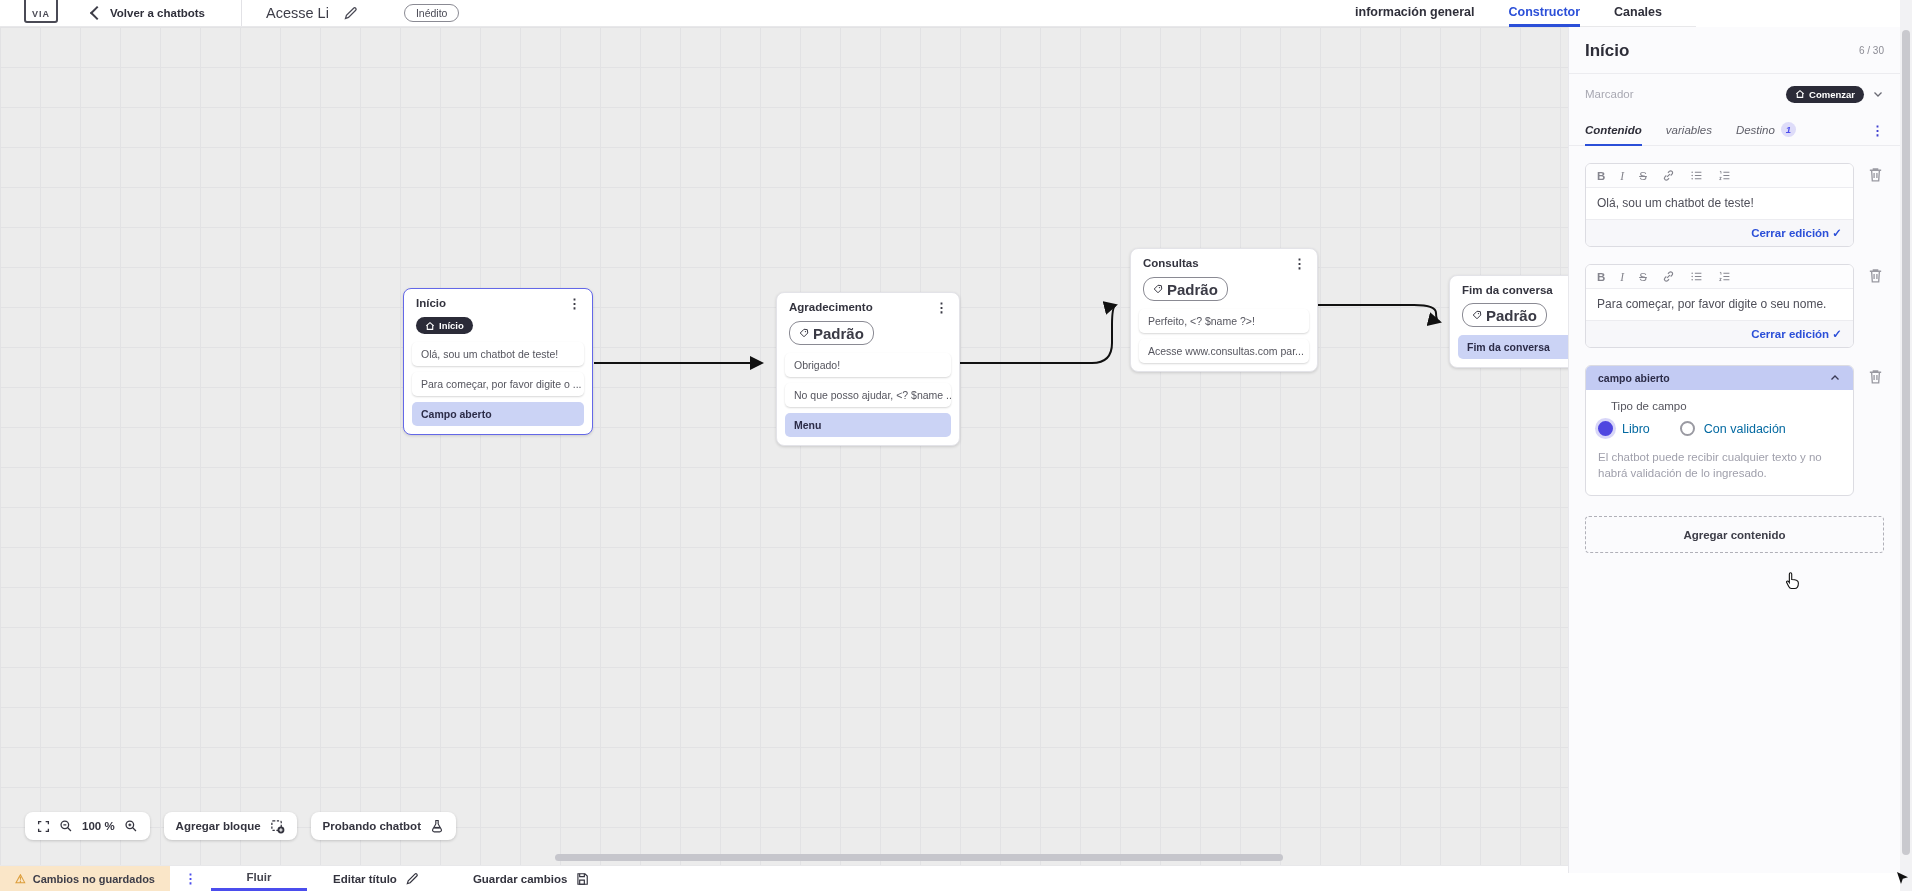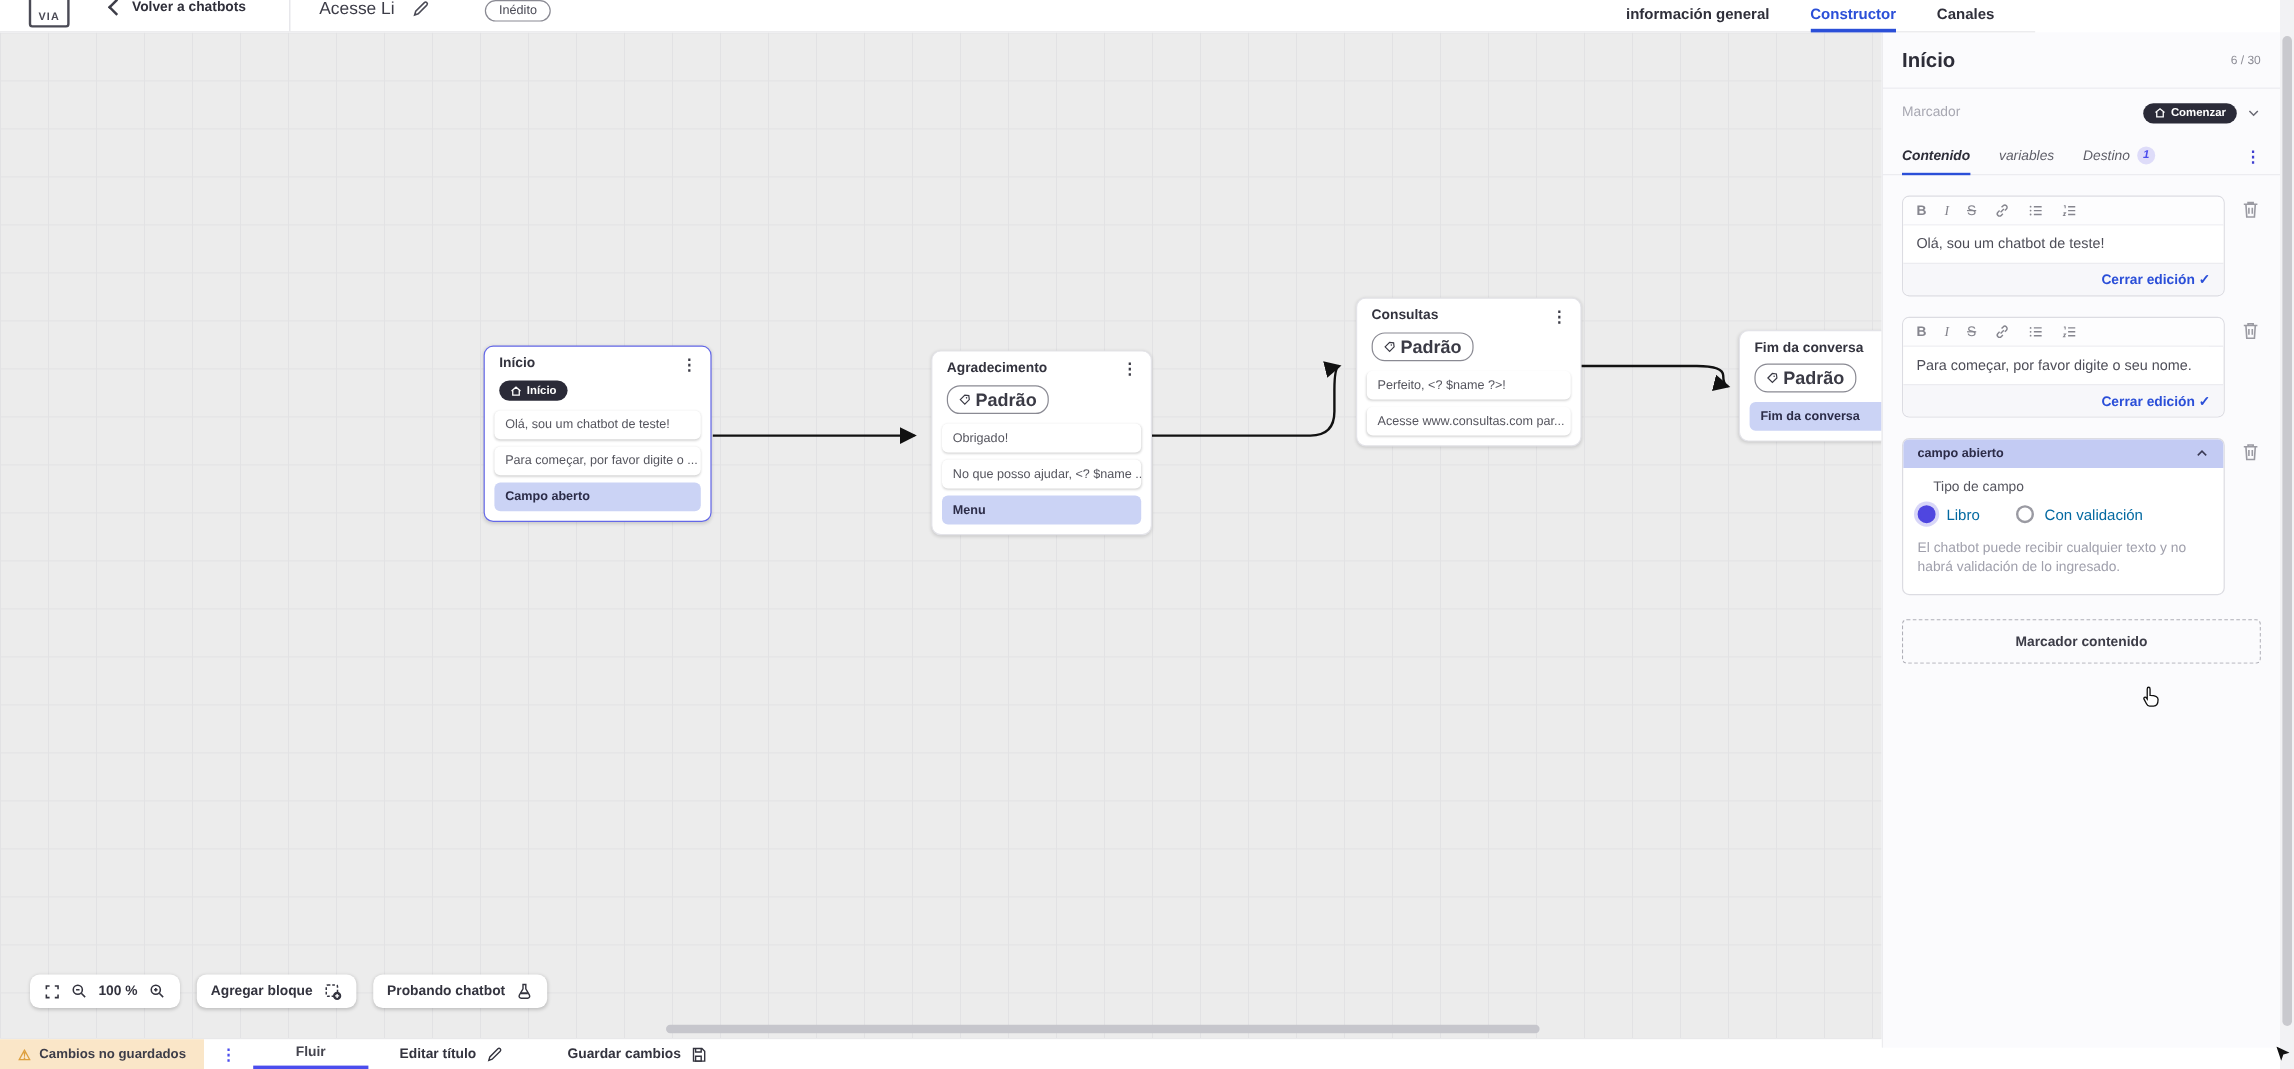--- a/index.html
+++ b/index.html
@@ -1,20 +1,20 @@
 <!DOCTYPE html>
 <html><head>
 <meta charset="utf-8">
 <style>
   * { margin:0; padding:0; box-sizing:border-box; }
   html,body { width:1912px; height:891px; overflow:hidden; }
   body { font-family:"Liberation Sans", sans-serif; background:#fff; position:relative; color:#3d3d48; }
 
   
-  .header { position:absolute; left:0; top:0; width:1696px; height:27px; background:#fff; border-bottom:1px solid #e8e8ea; display:flex; align-items:flex-start; z-index:30; }
+  .header { position:absolute; left:0; top:0; width:1696px; height:27px; background:#fff; border-bottom:1px solid #e8e8ea; display:flex; align-items:center; z-index:30; }
   .logo-box { position:absolute; left:24px; top:-7px; width:34px; height:30px; border:2px solid #4a4a55; border-radius:3px; display:flex; align-items:flex-end; justify-content:center; background:#fff; font-size:9px; font-weight:bold; letter-spacing:1px; color:#4a4a55; padding-bottom:2px; }
   .back-group { display:flex; align-items:center; gap:8px; margin-left:92px; }
   .back-chevron { width:10px; height:10px; border-left:2px solid #3d3d48; border-bottom:2px solid #3d3d48; transform:rotate(45deg); }
   .back-label { font-size:11.5px; font-weight:bold; color:#2f2f3a; }
   .hdr-divider { width:1px; height:26px; background:#e2e2e6; margin:0 24px 0 36px; }
   .bot-title { font-size:14.5px; color:#3d3d48; }
   .pencil { margin-left:14px; }
   .inedito-pill { margin-left:46px; border:1px solid #8a8a93; border-radius:11px; padding:2px 11px; font-size:10.5px; color:#4a4a55; background:#fff; }
   .hdr-tabs { position:absolute; right:34px; top:0; height:27px; display:flex; gap:34px; align-items:center; }
   .hdr-tab { font-size:12.5px; font-weight:bold; color:#2f2f3a; height:27px; display:flex; align-items:center; border-bottom:3px solid transparent; cursor:pointer; }
@@ -355,21 +355,21 @@
           </div>
           <div class="of-desc">El chatbot puede recibir cualquier texto y no habrá validación de lo ingresado.</div>
         </div>
       </div>
       <svg class="ic trash" width="16" height="17" viewBox="0 0 24 24" fill="none" stroke="#9a9aa2" stroke-width="1.9">
           <path d="M4 6h16M9 6V4h6v2M6.5 6l1 15h9l1-15M10 10v7M14 10v7"></path>
         </svg>
     </div>
 
     <div class="add-content">
-        <span>Marcador contenido</span>
+        <span>Agregar contenido</span>
       </div>
   </div>
 </div>
 
 <div class="footer">
   <div class="unsaved">
     <span class="warn-glyph">⚠</span>
     <span>Cambios no guardados</span>
   </div>
   <div class="foot-kebab">⋮</div>

